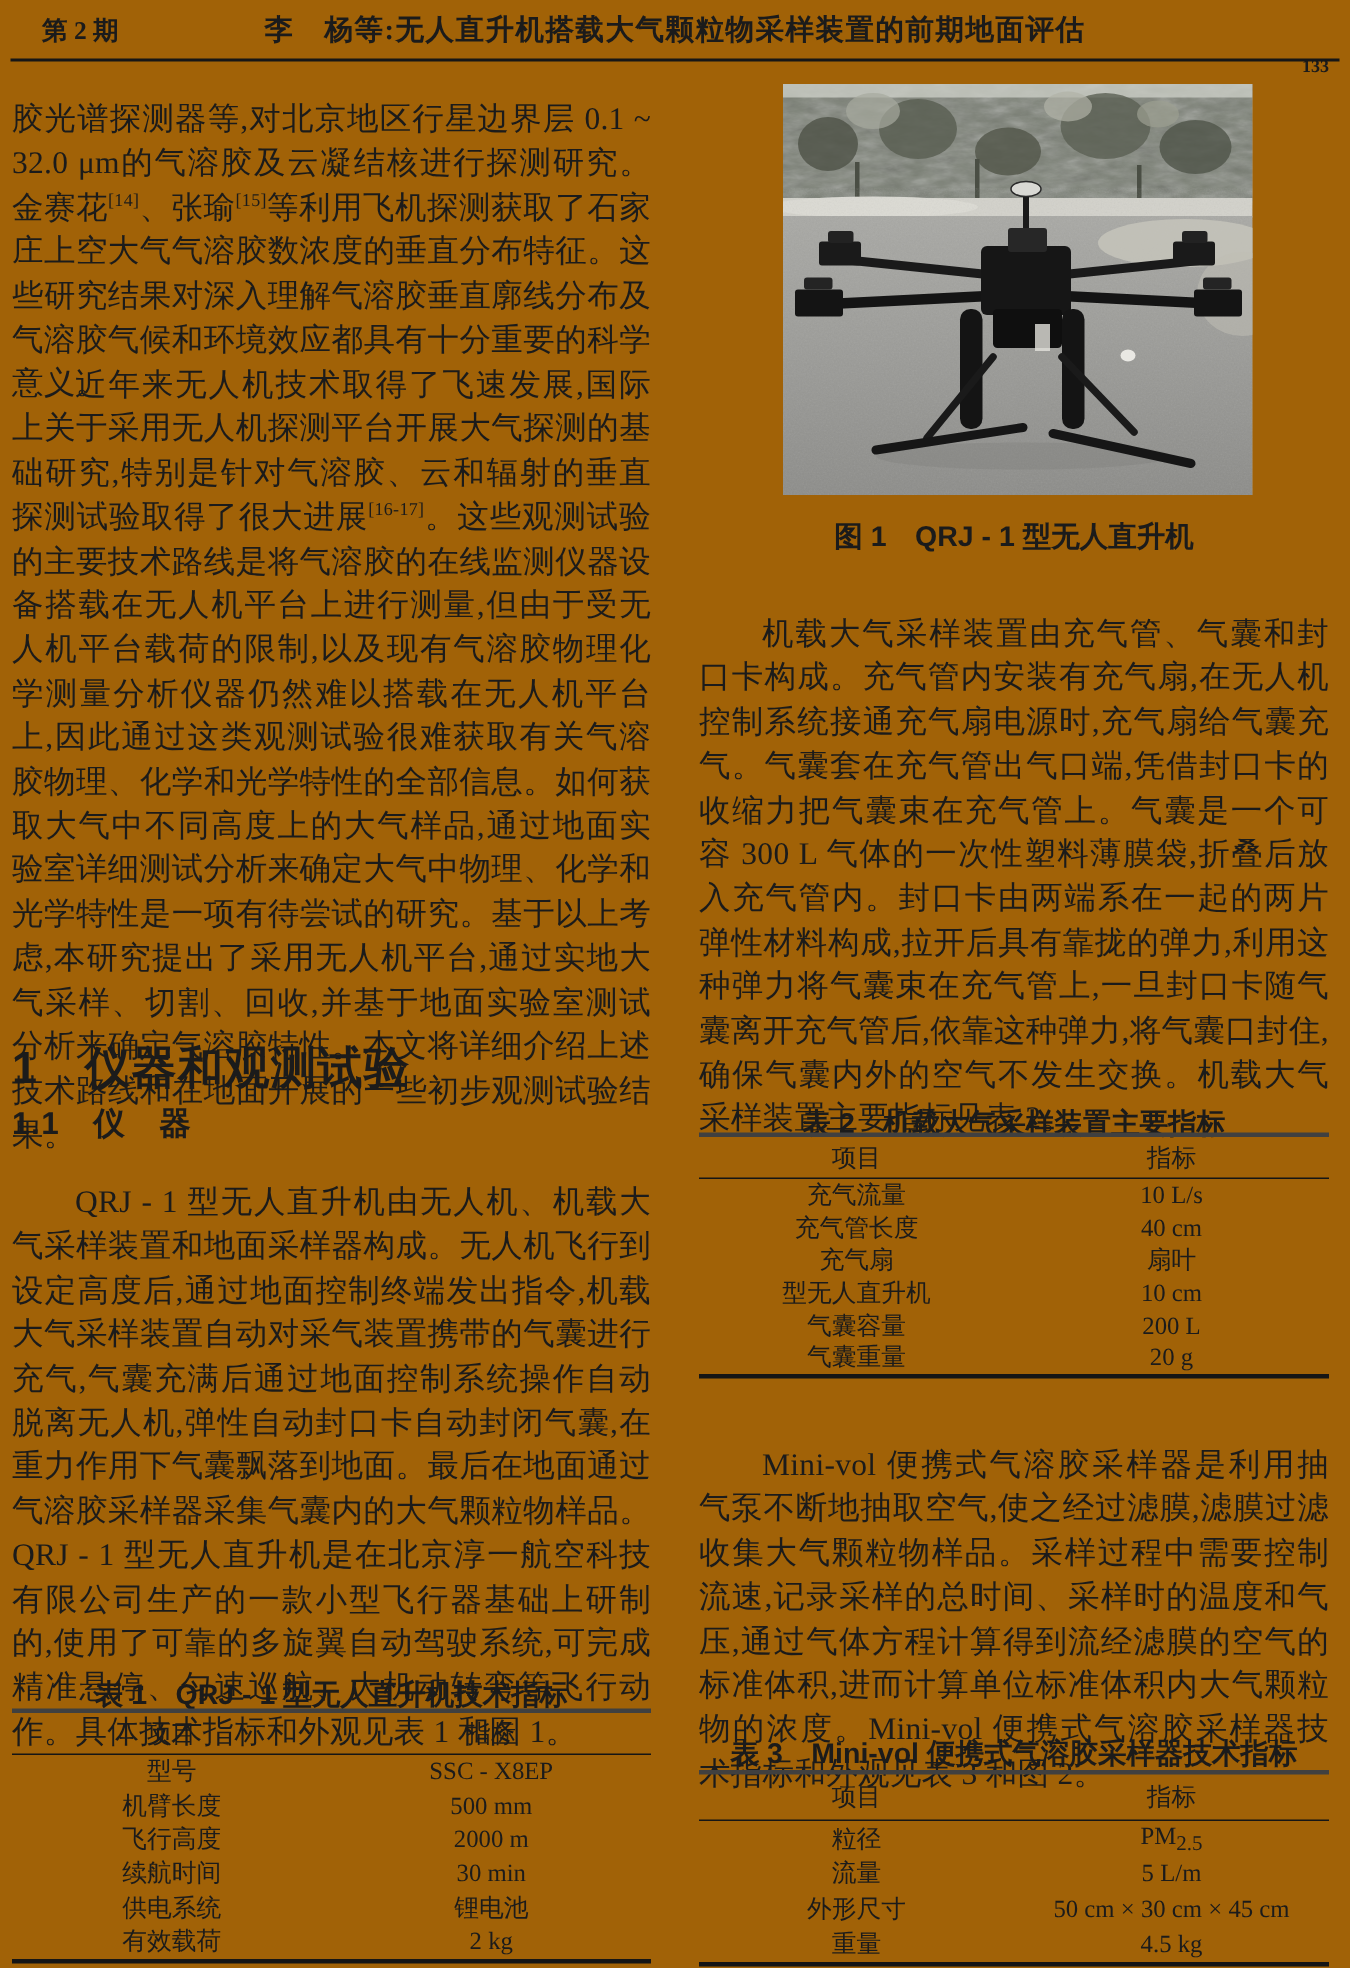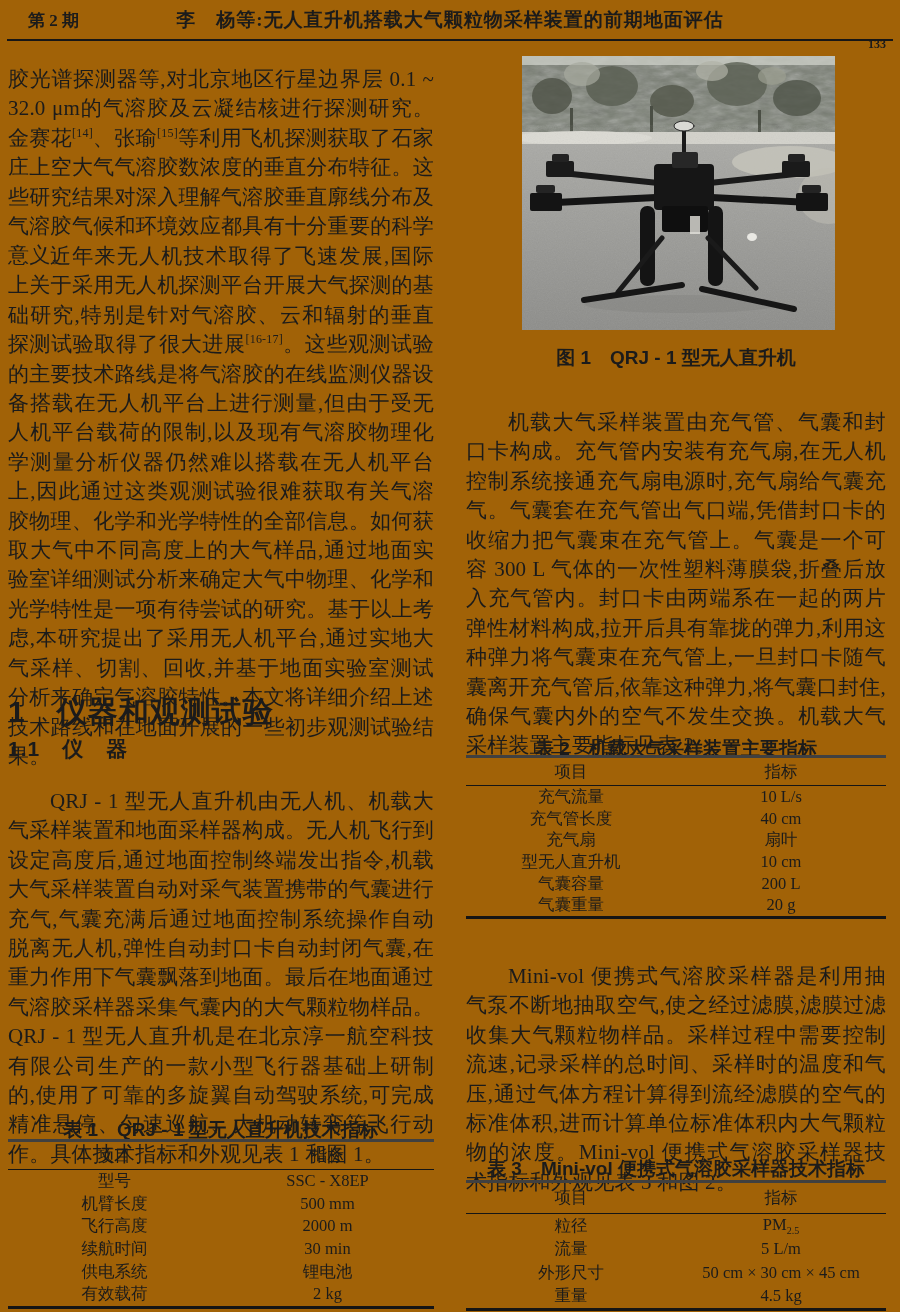--- a/index.html
+++ b/index.html
@@ -26,21 +26,21 @@
   .h2{position:absolute; left:8px; width:426px; top:735px; font-size:21px; font-weight:700; font-family:"Liberation Sans","DejaVu Sans",sans-serif; letter-spacing:1px;}
 
   
   .cap{position:absolute; text-align:center; font-weight:700; font-size:19px; font-family:"Liberation Sans","DejaVu Sans",sans-serif;}
 
   
   .tbl{position:absolute; border-top:3px solid #404040; border-bottom:3px solid #151515; font-size:16.5px;}
   .tr{display:flex; align-items:center; height:var(--rh);}
   .tr>div{width:50%; text-align:center;}
   .thead{border-bottom:1.5px solid #151515; height:var(--hh);}
-  .tbl sub{font-size:10px;text-align:right;}
+  .tbl sub{font-size:14px;text-align:right;}
 
   .photo{position:absolute; left:522px; top:56px; width:313px; height:274px;}
 </style>
 </head>
 <body>
 
 <div class="page">
 
   <div class="rh-issue">第 2 期</div>
   <div class="rh-title">李　杨等:无人直升机搭载大气颗粒物采样装置的前期地面评估</div>

